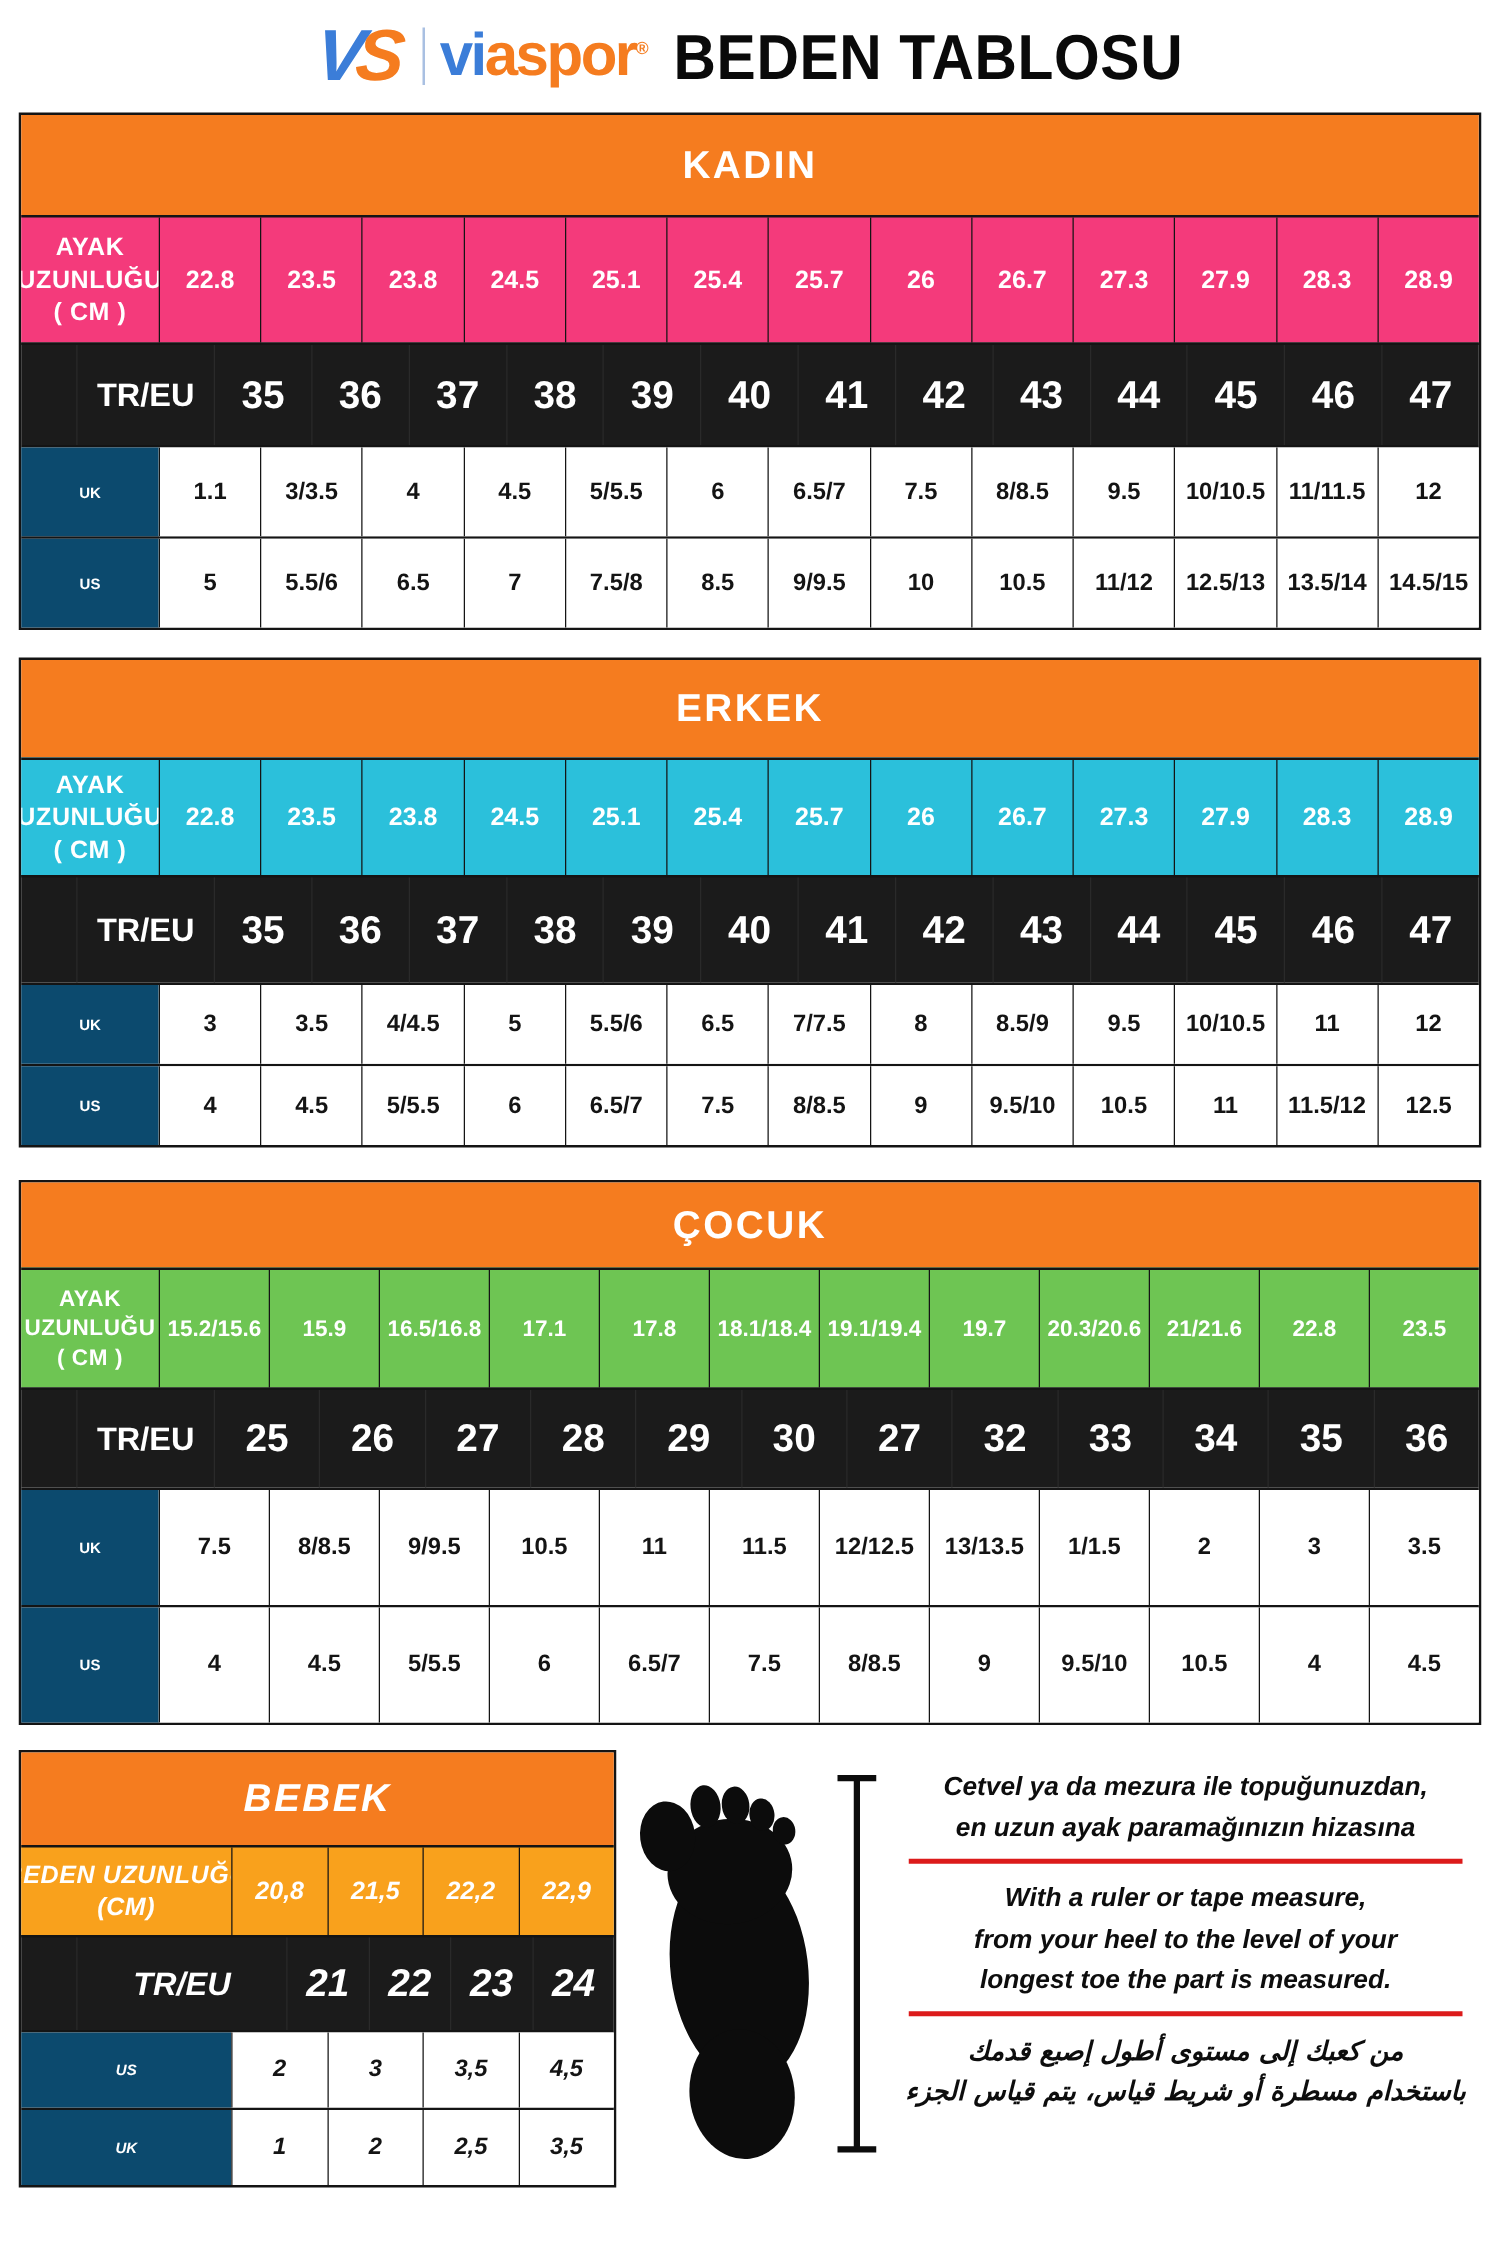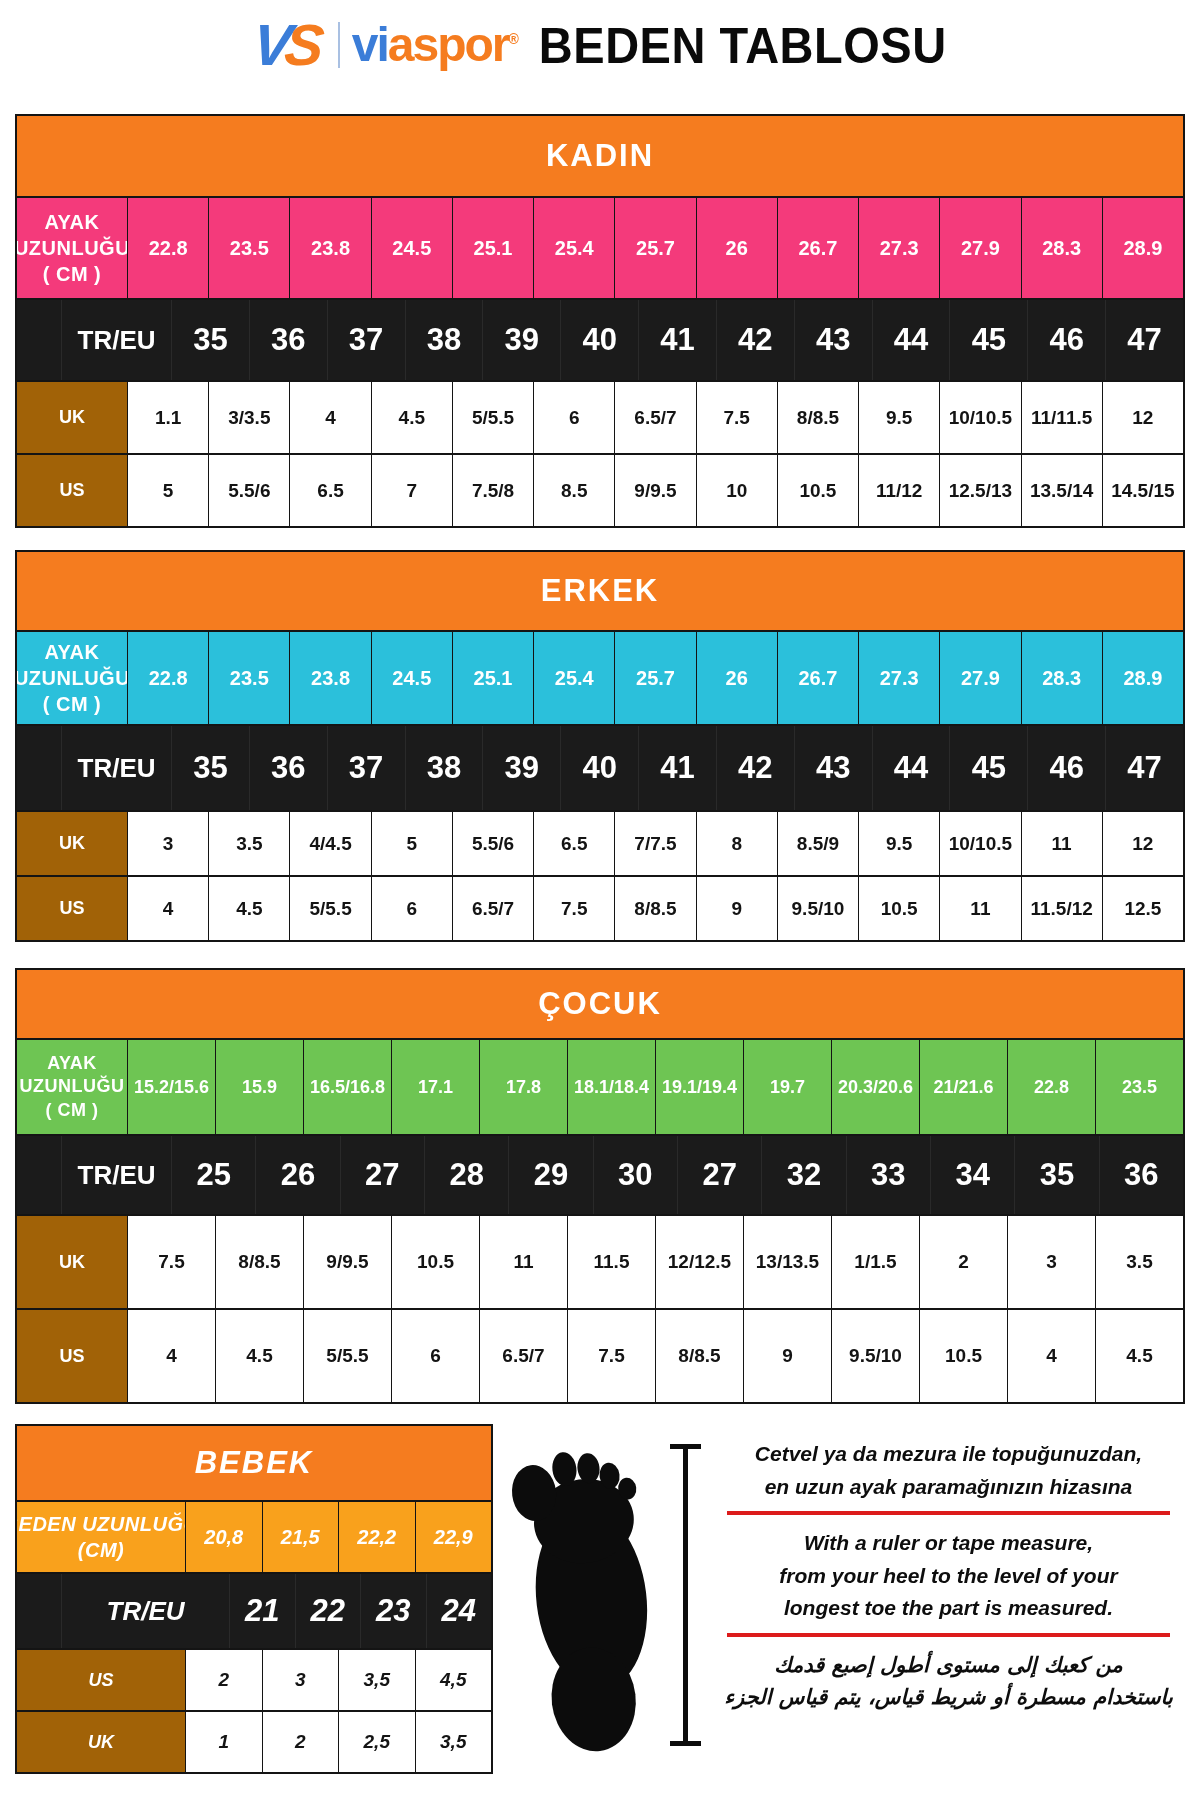--- a/index.html
+++ b/index.html
@@ -34,23 +34,23 @@
     display:flex;align-items:center;justify-content:center;
     border-left:1px solid #141414;font-weight:700;white-space:nowrap;overflow:hidden;
   }
   .cell:first-child{border-left:none;}
   .foot-row .cell{color:#fff;font-size:20px;}
   .foot-label{flex-direction:column;line-height:1.3;font-size:13.5px;letter-spacing:0.5px;text-align:center;}
   .dark-row{background:#1b1b1b;color:#fff;padding-left:44px;}
   .dark-row .cell{font-size:31px;border-left:1px solid #2a2a2a;}
   .dark-row .label-cell{font-size:26px;}
   .light-row .cell{background:#ffffff;color:#141414;font-size:19px;}
-  .light-row .label-cell{background:#a16207;color:#ffffff;font-size:18px;}
-
-  #t-kadin{margin-bottom:22px;margin-top:24px;}
+  .light-row .label-cell{background:#0c4a6e;color:#ffffff;font-size:12px;}
+
+  #t-kadin{margin-bottom:22px;}
   #t-kadin .table-title{height:80px;}
   #t-kadin .foot-row{height:100px;}
   #t-kadin .dark-row{height:80px;}
   #t-kadin .light-row{height:71px;}
 
   #t-erkek{margin-bottom:26px;}
   #t-erkek .table-title{height:78px;}
   #t-erkek .foot-row{height:92px;}
   #t-erkek .dark-row{height:84px;}
   #t-erkek .light-row{height:63px;}

